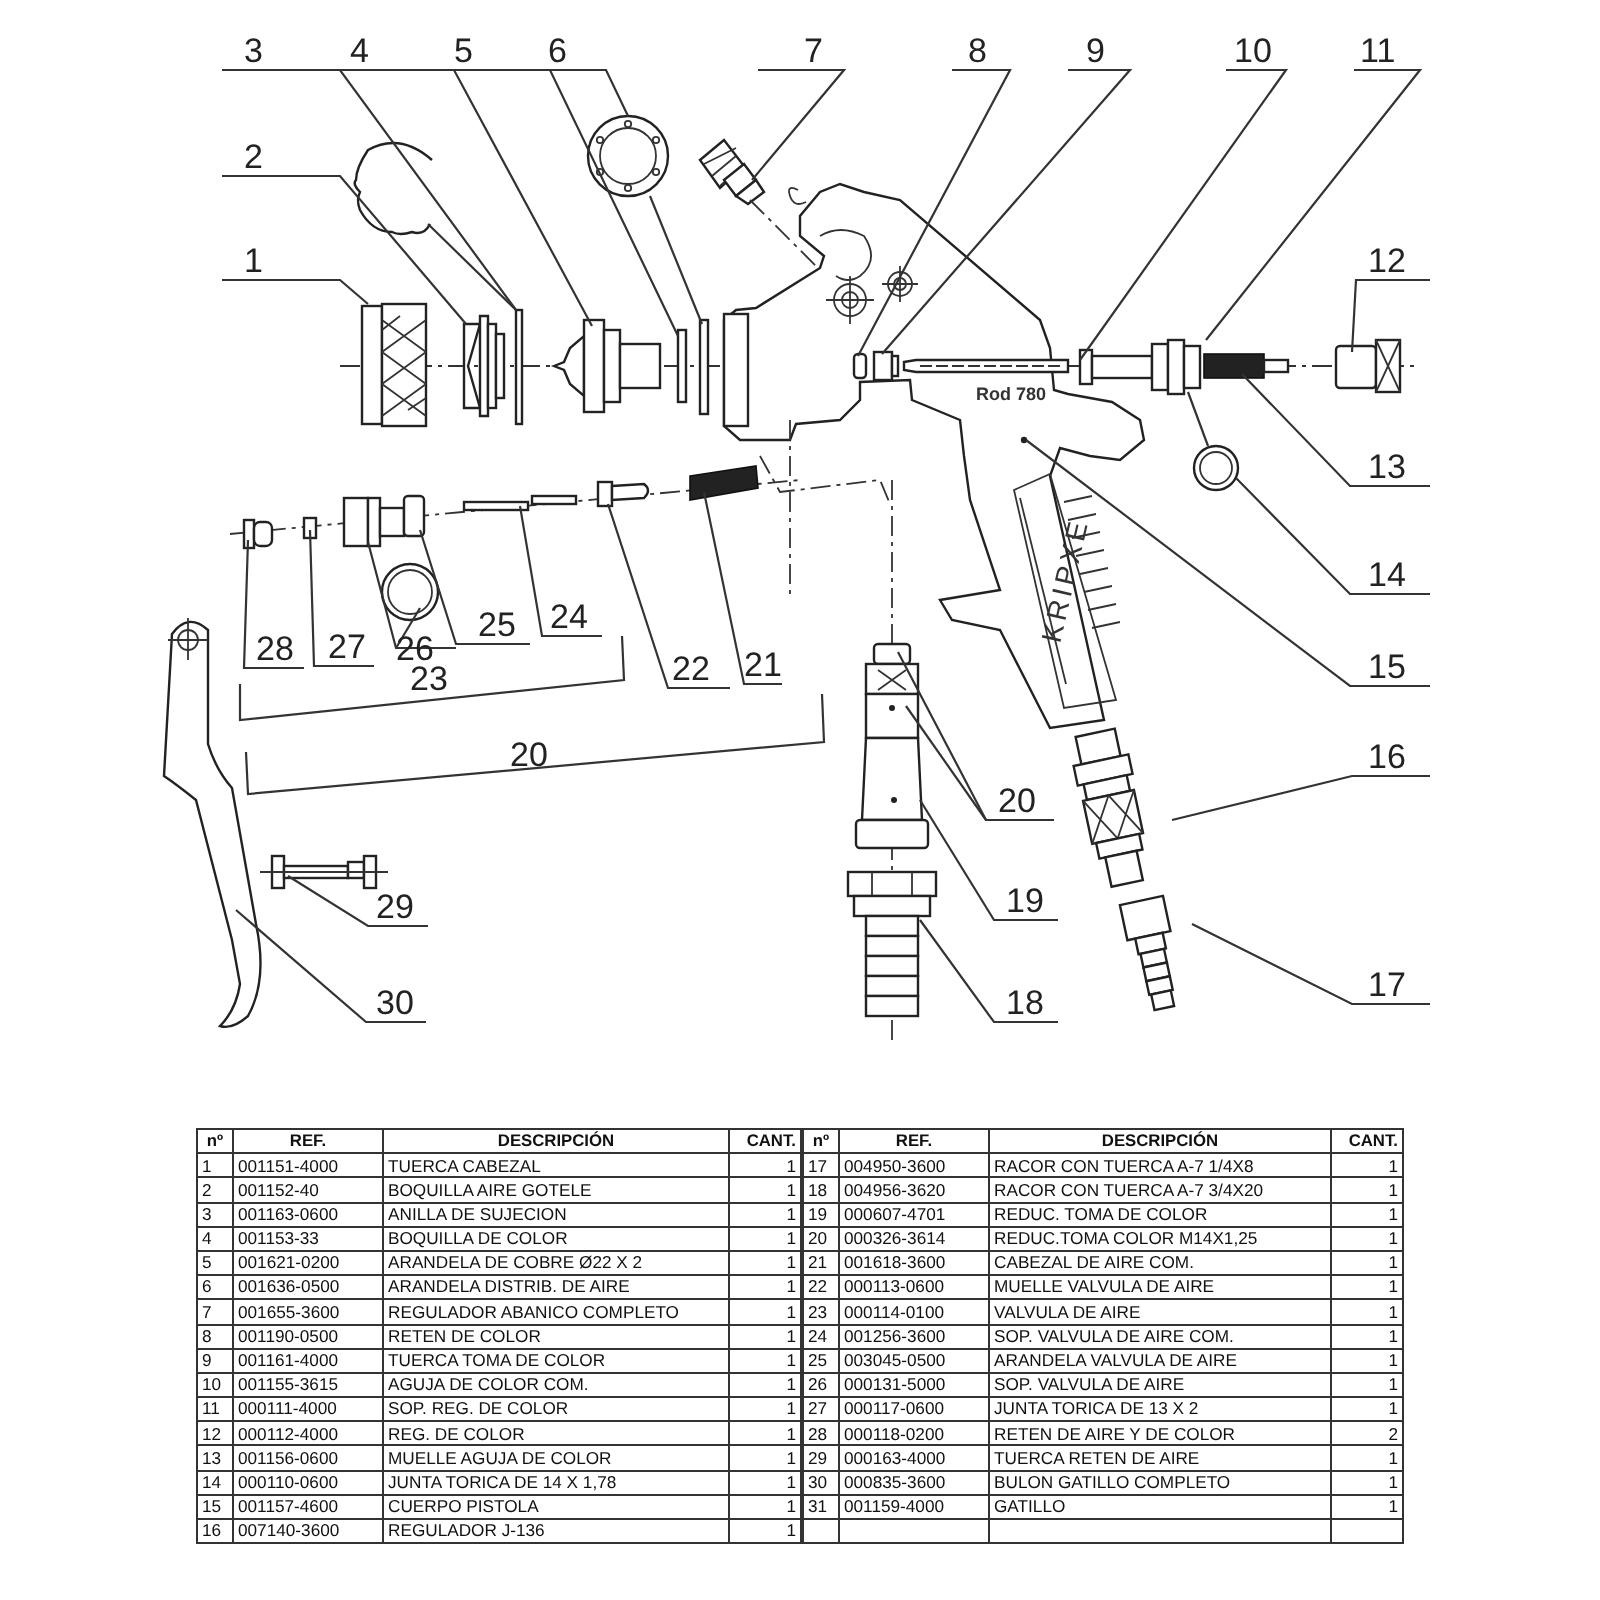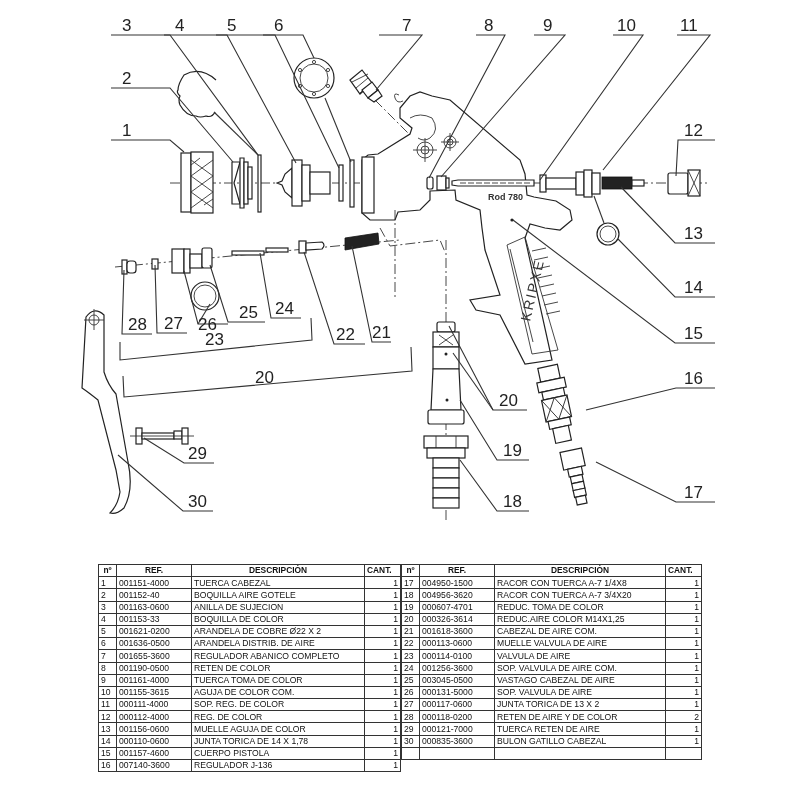--- a/index.html
+++ b/index.html
@@ -18,21 +18,21 @@
   .half { float:left; border:1.5px solid #222; border-collapse:collapse; font-family:"Liberation Sans", sans-serif; font-size:8.6px; color:#111; }
   .half.left { width:303px; }
   .half.right { width:301px; border-left:none; }
   .half th, .half td { border:1px solid #333; padding:0 2px; height:11.2px; line-height:10.5px; white-space:nowrap; overflow:hidden; }
   .half th { font-weight:bold; text-align:center; font-size:8.4px;margin-top:21px; }
   .c-n { width:13px; }
   .c-ref { width:70px; }
   .c-desc { width:auto; }
   .c-cant { width:31px; text-align:right; }
   .half td.c-cant { text-align:right; }
-  .half th.c-cant { text-align:left; }
+  .half th.c-cant { text-align:right; }
 </style>
 </head>
 <body>
 
 <svg id="diagram" viewBox="0 0 800 540" xmlns="http://www.w3.org/2000/svg">
 
   <line class="axis" x1="170" y1="183" x2="710" y2="183"></line>
 
   <g>
     <rect class="part" x="181" y="153" width="10" height="59"></rect>
@@ -416,40 +416,40 @@
       <tr>
         <th class="c-n">nº</th>
         <th class="c-ref">REF.</th>
         <th class="c-desc">DESCRIPCIÓN</th>
         <th class="c-cant">CANT.</th>
       </tr>
     </thead>
     <tbody id="tbody-right">
         <tr>
           <td class="c-n">17</td>
-          <td class="c-ref">004950-1500</td>
+          <td class="c-ref">004950-3600</td>
           <td class="c-desc">RACOR CON TUERCA A-7 1/4X8</td>
           <td class="c-cant">1</td>
         </tr>
         <tr>
           <td class="c-n">18</td>
           <td class="c-ref">004956-3620</td>
           <td class="c-desc">RACOR CON TUERCA A-7 3/4X20</td>
           <td class="c-cant">1</td>
         </tr>
         <tr>
           <td class="c-n">19</td>
           <td class="c-ref">000607-4701</td>
           <td class="c-desc">REDUC. TOMA DE COLOR</td>
           <td class="c-cant">1</td>
         </tr>
         <tr>
           <td class="c-n">20</td>
           <td class="c-ref">000326-3614</td>
-          <td class="c-desc">REDUC.AIRE COLOR M14X1,25</td>
+          <td class="c-desc">REDUC.TOMA COLOR M14X1,25</td>
           <td class="c-cant">1</td>
         </tr>
         <tr>
           <td class="c-n">21</td>
           <td class="c-ref">001618-3600</td>
           <td class="c-desc">CABEZAL DE AIRE COM.</td>
           <td class="c-cant">1</td>
         </tr>
         <tr>
           <td class="c-n">22</td>
@@ -465,21 +465,21 @@
         </tr>
         <tr>
           <td class="c-n">24</td>
           <td class="c-ref">001256-3600</td>
           <td class="c-desc">SOP. VALVULA DE AIRE COM.</td>
           <td class="c-cant">1</td>
         </tr>
         <tr>
           <td class="c-n">25</td>
           <td class="c-ref">003045-0500</td>
-          <td class="c-desc">VASTAGO CABEZAL DE AIRE</td>
+          <td class="c-desc">ARANDELA VALVULA DE AIRE</td>
           <td class="c-cant">1</td>
         </tr>
         <tr>
           <td class="c-n">26</td>
           <td class="c-ref">000131-5000</td>
           <td class="c-desc">SOP. VALVULA DE AIRE</td>
           <td class="c-cant">1</td>
         </tr>
         <tr>
           <td class="c-n">27</td>
@@ -488,28 +488,34 @@
           <td class="c-cant">1</td>
         </tr>
         <tr>
           <td class="c-n">28</td>
           <td class="c-ref">000118-0200</td>
           <td class="c-desc">RETEN DE AIRE Y DE COLOR</td>
           <td class="c-cant">2</td>
         </tr>
         <tr>
           <td class="c-n">29</td>
-          <td class="c-ref">000121-7000</td>
+          <td class="c-ref">000163-4000</td>
           <td class="c-desc">TUERCA RETEN DE AIRE</td>
           <td class="c-cant">1</td>
         </tr>
         <tr>
           <td class="c-n">30</td>
           <td class="c-ref">000835-3600</td>
-          <td class="c-desc">BULON GATILLO CABEZAL</td>
+          <td class="c-desc">BULON GATILLO COMPLETO</td>
+          <td class="c-cant">1</td>
+        </tr>
+        <tr>
+          <td class="c-n">31</td>
+          <td class="c-ref">001159-4000</td>
+          <td class="c-desc">GATILLO</td>
           <td class="c-cant">1</td>
         </tr>
         <tr>
           <td class="c-n"></td>
           <td class="c-ref"></td>
           <td class="c-desc"></td>
           <td class="c-cant"></td>
         </tr>
       </tbody>
   </table>

